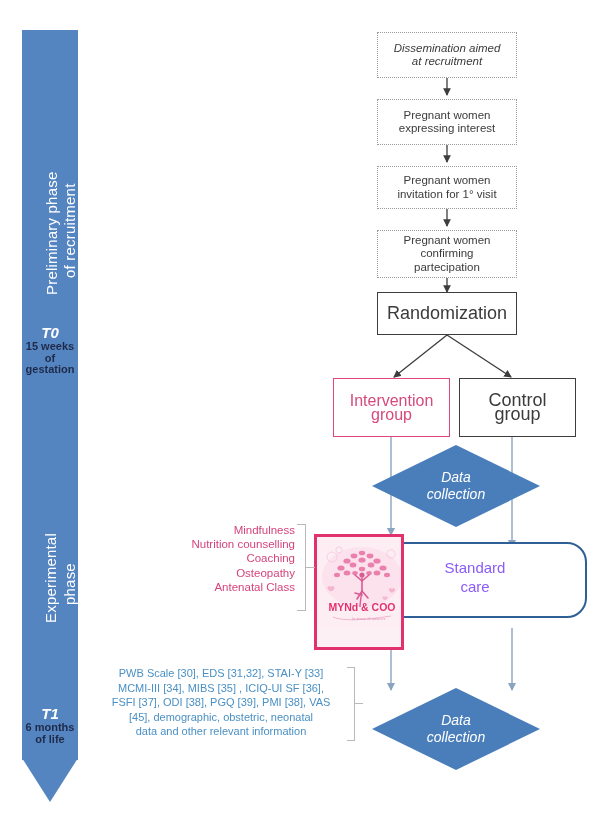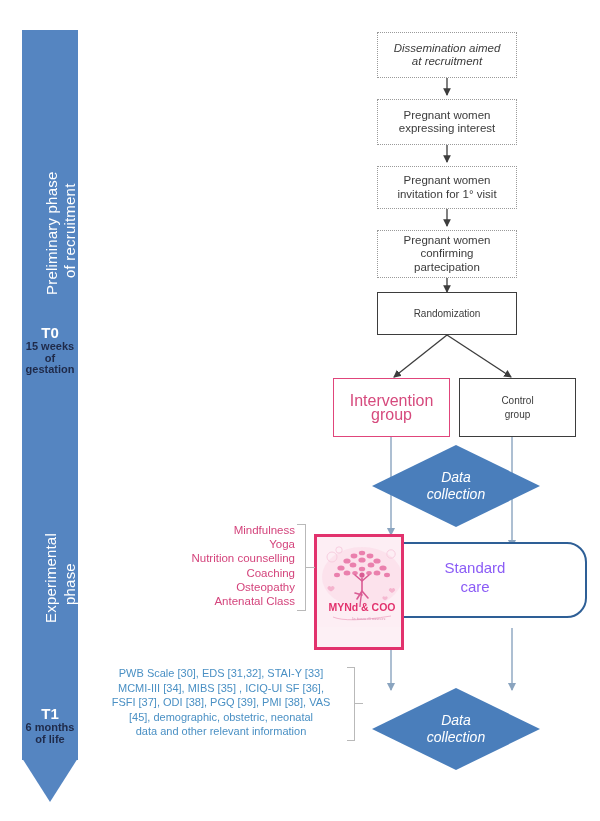--- a/index.html
+++ b/index.html
@@ -58,20 +58,21 @@
     width: 56px;
     left: 22px;
     text-align: center;
   }
   .tpoint .tp-main {
     color: #ffffff;
     font-size: 15px;
     font-weight: bold;
     line-height: 16px;
     display: block;
+    font-style: italic;
   }
   .tpoint .tp-sub {
     color: #1f2a49;
     font-size: 11px;
     font-weight: bold;
     line-height: 11.5px;
     display: block;
   }
 
   
@@ -81,21 +82,21 @@
     display: flex;
     align-items: center;
     justify-content: center;
     text-align: center;
     color: #3b3b3b;
     font-size: 11.5px;
     line-height: 13.5px;
     background: #ffffff;
   }
   .fbox.dotted { border: 1px dotted #9a9a9a; }
-  .fbox.solid  { border: 1.3px solid #3d3d3d; font-size: 10px; }
+  .fbox.solid  { border: 1.3px solid #3d3d3d; font-size: 18px; }
   .fbox.pink   { border: 1.4px solid #e0457b; color: #d64a7d; font-size: 16px; }
 
   
   .diamond {
     position: absolute;
   }
   .diamond .dshape {
     position: absolute;
     left: 0; top: 0;
     width: 100%;
@@ -345,21 +346,20 @@
 
       <text x="45" y="74" text-anchor="middle" font-family="Liberation Sans, sans-serif" font-size="10.5" font-weight="bold" fill="#e2326d">MYNd &amp; COO</text>
 
       <path d="M16 80 q14 6 58 -1" stroke="#f3b6ce" stroke-width="1" fill="none"></path>
       <text x="52" y="83" text-anchor="middle" font-family="Liberation Serif, serif" font-size="4.6" fill="#dd8fb2">la forza di nascere</text>
     </svg>
   </div>
 
   <div class="ilist" style="left:150px; top:523px; width:145px;">
     <div>Mindfulness</div>
-    <div>Yoga</div>
     <div>Nutrition counselling</div>
     <div>Coaching</div>
     <div>Osteopathy</div>
     <div>Antenatal Class</div>
   </div>
   <div class="bracket" style="left:297px; top:524px; width:9px; height:87px;"></div>
   <div class="bracket-stub" style="left:306px; top:567px; width:9px; height:1.2px;"></div>
 
   <div class="diamond" style="left:372px; top:688px; width:168px; height:82px;">
     <div class="dshape"></div>

